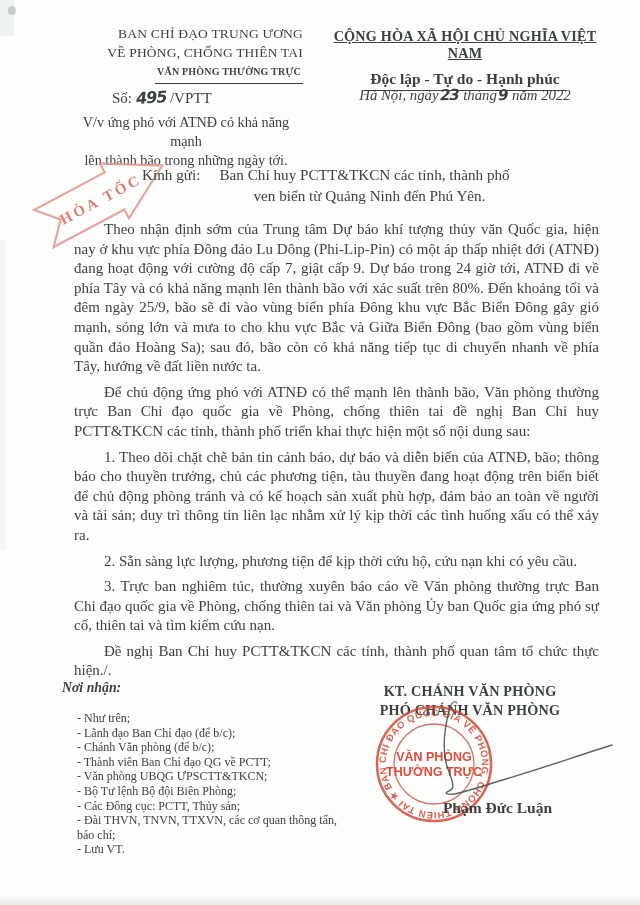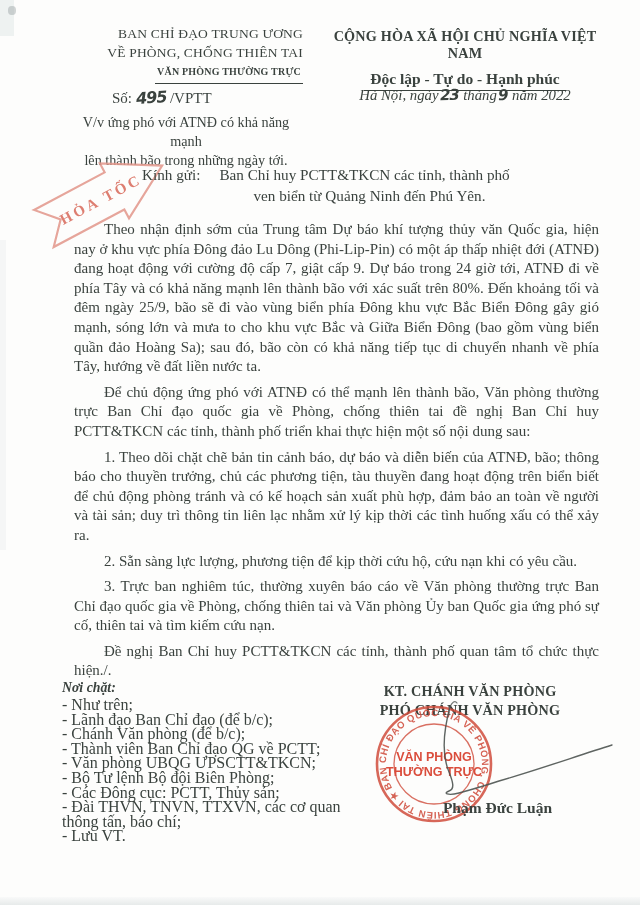--- a/index.html
+++ b/index.html
@@ -8,40 +8,40 @@
     background:#fdfdfc;
     font-family:"Liberation Serif","DejaVu Serif",serif;
     color:#3a423e;
   }
   .abs{position:absolute;}
   
   .issuer{left:68px;top:24px;width:235px;text-align:right;font-size:13.5px;line-height:19px;letter-spacing:.2px;}
   .issuer .l3{font-weight:bold;font-size:10px;text-decoration:underline;}
   .issuer .l3 span{display:inline-block;border-bottom:1.4px solid #3a423e;padding:0 2px 2px 2px;}
   .national{left:322px;top:28px;width:286px;text-align:center;}
-  .national .l1{font-weight:bold;font-size:14.2px;letter-spacing:.2px;}
+  .national .l1{font-weight:bold;font-size:14.2px;letter-spacing:.2px;text-decoration:underline;}
   .national .l2{font-weight:bold;font-size:15.5px;margin-top:8px;}
   .national .l2 span{display:inline-block;border-bottom:1.4px solid #3a423e;padding:0 6px 2px 6px;}
   .so-line{left:112px;top:88px;font-size:15px;}
   .hand{font-family:"DejaVu Sans",sans-serif;font-style:italic;font-weight:bold;display:inline-block;transform:rotate(-4deg);font-size:16px;letter-spacing:-1px;}
   .dateline{left:322px;top:86px;width:286px;text-align:center;font-style:italic;font-size:14.8px;}
   .dateline .hand{font-size:15px;margin:0 1px;transform:rotate(-2deg);}
   .subject{left:66px;top:113px;width:240px;text-align:center;font-size:14.2px;line-height:19px;}
   
   .urgent{left:28px;top:162px;width:150px;height:70px;transform:rotate(-28deg);opacity:.88;}
   
   .recipient{left:142px;top:164px;font-size:15.2px;line-height:21px;display:flex;gap:19px;}
   .recipient .lines .ln2{padding-left:34px;}
   
   .body-col{left:62px;top:220px;width:537px;}
   .body-col p{margin:0 0 6px 12px;font-size:15px;line-height:19.6px;text-align:justify;text-indent:30px;}
   
   .noi-nhan{left:62px;top:680px;width:302px;}
   .noi-nhan .nn-label{font-weight:bold;font-style:italic;font-size:13.8px;margin-bottom:2px;}
-  .noi-nhan ul{list-style:none;margin:0;padding:0;font-size:16px;line-height:14.6px;}
+  .noi-nhan ul{list-style:none;margin:15px;padding:0;font-size:12px;line-height:14.6px;}
   .sign-block{left:330px;top:682px;width:280px;text-align:center;font-weight:bold;font-size:14.2px;line-height:18.5px;letter-spacing:.2px;}
   .signer-name{left:380px;top:799px;width:235px;text-align:center;font-weight:bold;font-size:15.5px;}
   .stamp-svg{left:368px;top:700px;opacity:.93;}
   .sig-svg{left:398px;top:693px;}
   
   .art-corner{left:0;top:0;width:14px;height:36px;background:#e8edee;opacity:.75;}
   .art-spot{left:8px;top:6px;width:8px;height:9px;background:#99a1a4;opacity:.45;border-radius:45%;}
   .art-strip{left:0;top:240px;width:6px;height:310px;background:#f2f4f4;opacity:.8;}
   .art-bottom{left:0;top:897px;width:640px;height:8px;background:linear-gradient(#f8f9f9,#e3e7e7);opacity:.85;}
 </style>
@@ -99,21 +99,21 @@
 <div class="abs body-col">
   <p>Theo nhận định sớm của Trung tâm Dự báo khí tượng thủy văn Quốc gia, hiện nay ở khu vực phía Đông đảo Lu Dông (Phi-Lip-Pin) có một áp thấp nhiệt đới (ATNĐ) đang hoạt động với cường độ cấp 7, giật cấp 9. Dự báo trong 24 giờ tới, ATNĐ đi về phía Tây và có khả năng mạnh lên thành bão với xác suất trên 80%. Đến khoảng tối và đêm ngày 25/9, bão sẽ đi vào vùng biển phía Đông khu vực Bắc Biển Đông gây gió mạnh, sóng lớn và mưa to cho khu vực Bắc và Giữa Biển Đông (bao gồm vùng biển quần đảo Hoàng Sa); sau đó, bão còn có khả năng tiếp tục di chuyển nhanh về phía Tây, hướng về đất liền nước ta.</p>
   <p>Để chủ động ứng phó với ATNĐ có thể mạnh lên thành bão, Văn phòng thường trực Ban Chỉ đạo quốc gia về Phòng, chống thiên tai đề nghị Ban Chỉ huy PCTT&amp;TKCN các tỉnh, thành phố triển khai thực hiện một số nội dung sau:</p>
   <p>1. Theo dõi chặt chẽ bản tin cảnh báo, dự báo và diễn biến của ATNĐ, bão; thông báo cho thuyền trưởng, chủ các phương tiện, tàu thuyền đang hoạt động trên biển biết để chủ động phòng tránh và có kế hoạch sản xuất phù hợp, đảm bảo an toàn về người và tài sản; duy trì thông tin liên lạc nhằm xử lý kịp thời các tình huống xấu có thể xảy ra.</p>
   <p>2. Sẵn sàng lực lượng, phương tiện để kịp thời cứu hộ, cứu nạn khi có yêu cầu.</p>
   <p>3. Trực ban nghiêm túc, thường xuyên báo cáo về Văn phòng thường trực Ban Chỉ đạo quốc gia về Phòng, chống thiên tai và Văn phòng Ủy ban Quốc gia ứng phó sự cố, thiên tai và tìm kiếm cứu nạn.</p>
   <p>Đề nghị Ban Chỉ huy PCTT&amp;TKCN các tỉnh, thành phố quan tâm tổ chức thực hiện./.</p>
 </div>
 
 <div class="abs noi-nhan">
-  <div class="nn-label">Nơi chặt:</div>
+  <div class="nn-label">Nơi nhận:</div>
   <ul>
     <li>- Như trên;</li>
     <li>- Lãnh đạo Ban Chỉ đạo (để b/c);</li>
     <li>- Chánh Văn phòng (để b/c);</li>
     <li>- Thành viên Ban Chỉ đạo QG về PCTT;</li>
     <li>- Văn phòng UBQG ƯPSCTT&amp;TKCN;</li>
     <li>- Bộ Tư lệnh Bộ đội Biên Phòng;</li>
     <li>- Các Đông cục: PCTT, Thủy sản;</li>
     <li>- Đài THVN, TNVN, TTXVN, các cơ quan thông tấn, báo chí;</li>
     <li>- Lưu VT.</li>

